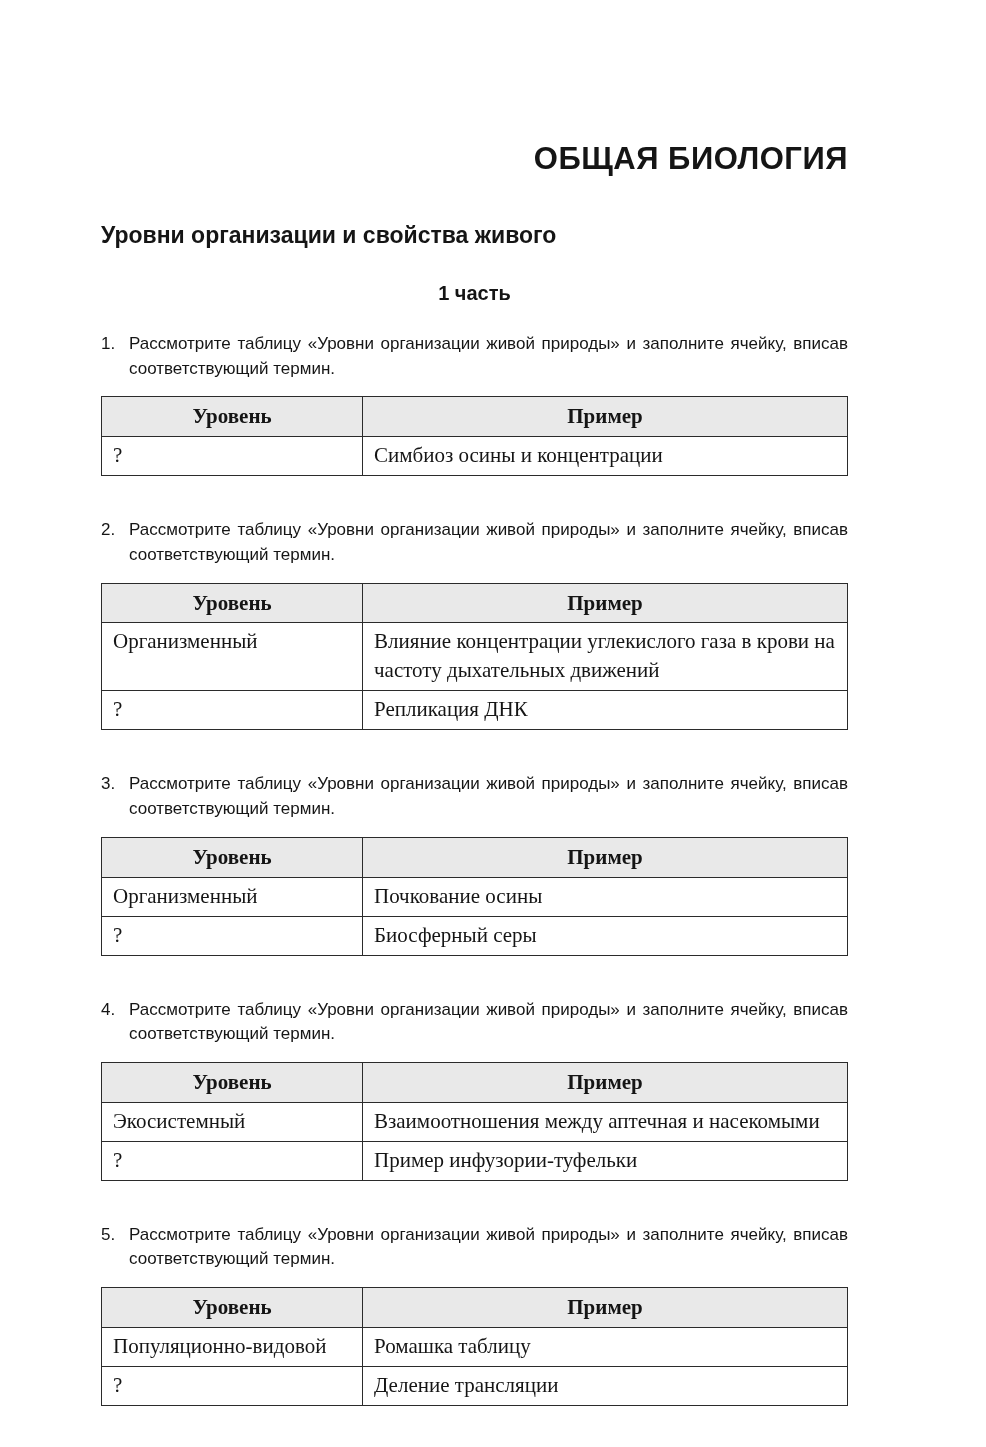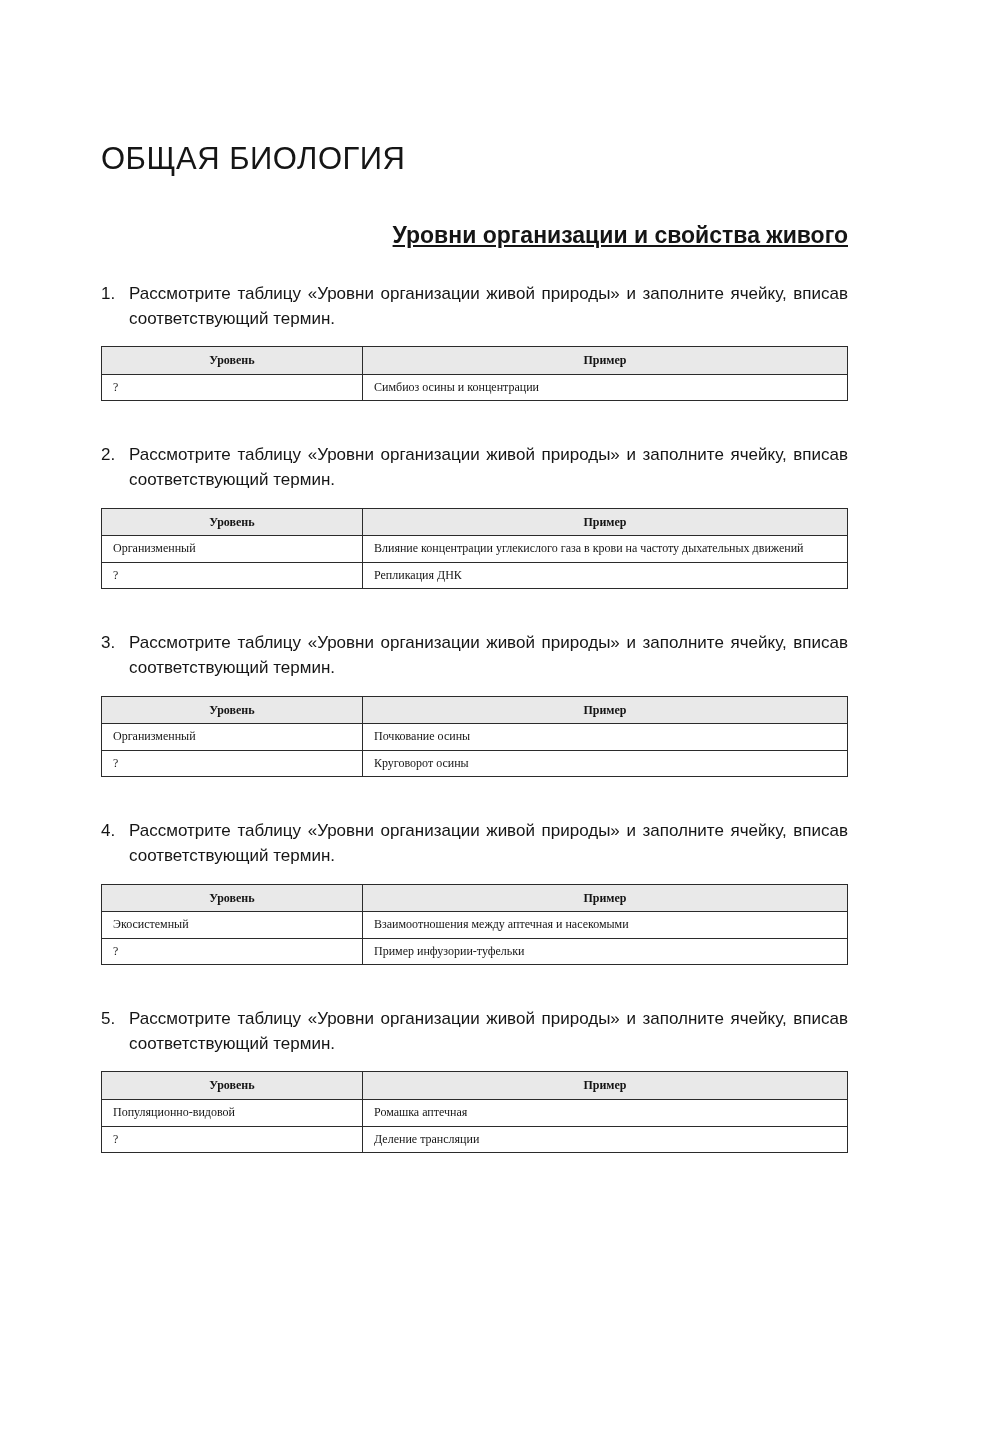--- a/index.html
+++ b/index.html
@@ -8,32 +8,31 @@
     width: 986px;
     min-height: 1447px;
     background: #ffffff;
     color: #151515;
     font-family: "Liberation Sans", sans-serif;
   }
   .page {
     padding: 141px 138px 60px 101px; 
   }
   .doc-title {
-    text-align: left;
+    text-align: right;
     font-size: 31px;
-    font-weight: normal;
+    font-weight: bold;
     letter-spacing: 0.5px;
     margin: 0 0 45px 0;
   }
   .doc-subtitle {
-    text-align: right;
+    text-align: left;
     font-size: 23px;
     font-weight: bold;
     margin: 0 0 33px 0;
-    text-decoration: underline;
   }
   .doc-part {
     text-align: center;
     font-size: 20px;
     font-weight: bold;
     margin: 0 0 27px 0;
   }
   .exercise { margin-bottom: 42px; }
   .prompt {
     display: flex;
@@ -46,21 +45,21 @@
     width: 28px;
   }
   .prompt .text {
     flex: 1;
     text-align: justify;
   }
   table.levels-table {
     width: 100%;
     border-collapse: collapse;
     font-family: "Liberation Serif", serif;
-    font-size: 12px;
+    font-size: 21px;
     line-height: 1.38;
   }
   table.levels-table th,
   table.levels-table td {
     border: 1px solid #2b2b2b;
     padding: 4px 11px 5px 11px;
     vertical-align: top;
     text-align: left;
   }
   table.levels-table th {
@@ -72,20 +71,21 @@
   }
   col.col-level { width: 261px; }
 </style>
 </head>
 <body>
 
 <div class="page">
 
   <h1 class="doc-title">ОБЩАЯ БИОЛОГИЯ</h1>
   <h2 class="doc-subtitle">Уровни организации и свойства живого</h2>
+  <h3 class="doc-part">1 часть</h3>
 
   <section class="exercise">
     <div class="prompt">
       <span class="num">1.</span>
       <span class="text">Рассмотрите таблицу «Уровни организации живой природы» и заполните ячейку, вписав соответствующий термин.</span>
     </div>
     <table class="levels-table">
       <colgroup>
           <col class="col-level">
           <col>
@@ -150,21 +150,21 @@
           <th>Пример</th>
         </tr>
       </thead>
       <tbody>
         <tr>
           <td>Организменный</td>
           <td>Почкование осины</td>
         </tr>
         <tr>
           <td>?</td>
-          <td>Круговорот осины</td>
+          <td>Биосферный серы</td>
         </tr>
       </tbody>
     </table>
   </section>
 
   <section class="exercise">
     <div class="prompt">
       <span class="num">4.</span>
       <span class="text">Рассмотрите таблицу «Уровни организации живой природы» и заполните ячейку, вписав соответствующий термин.</span>
     </div>
@@ -204,21 +204,21 @@
         </colgroup>
       <thead>
         <tr>
           <th>Уровень</th>
           <th>Пример</th>
         </tr>
       </thead>
       <tbody>
         <tr>
           <td>Популяционно-видовой</td>
-          <td>Ромашка аптечная</td>
+          <td>Ромашка таблицу</td>
         </tr>
         <tr>
           <td>?</td>
           <td>Деление трансляции</td>
         </tr>
       </tbody>
     </table>
   </section>
 
 </div>

